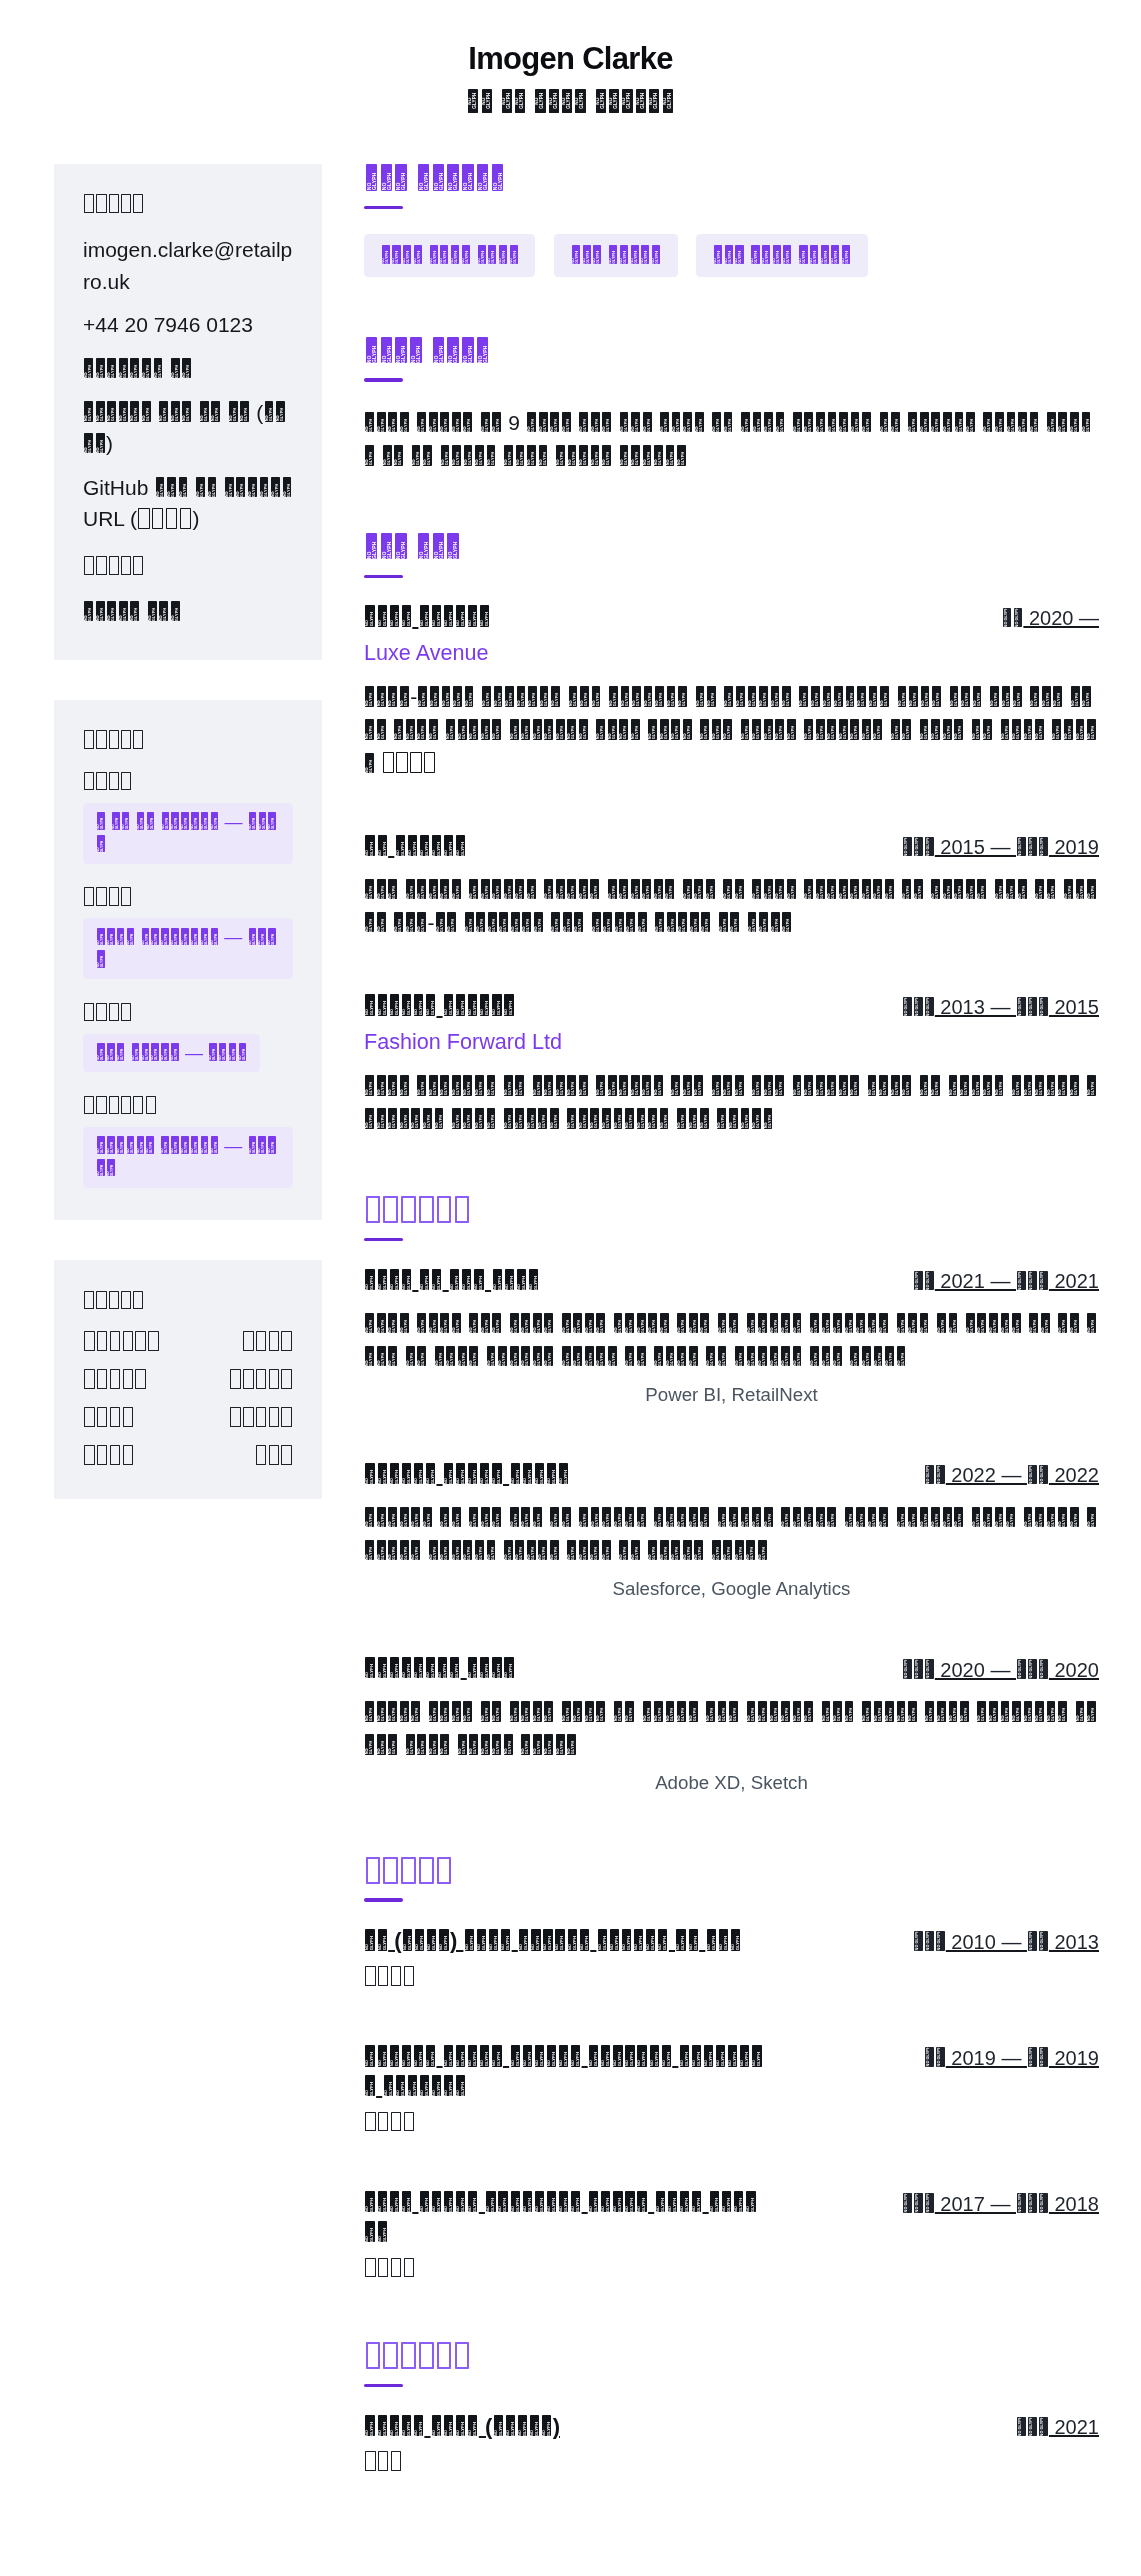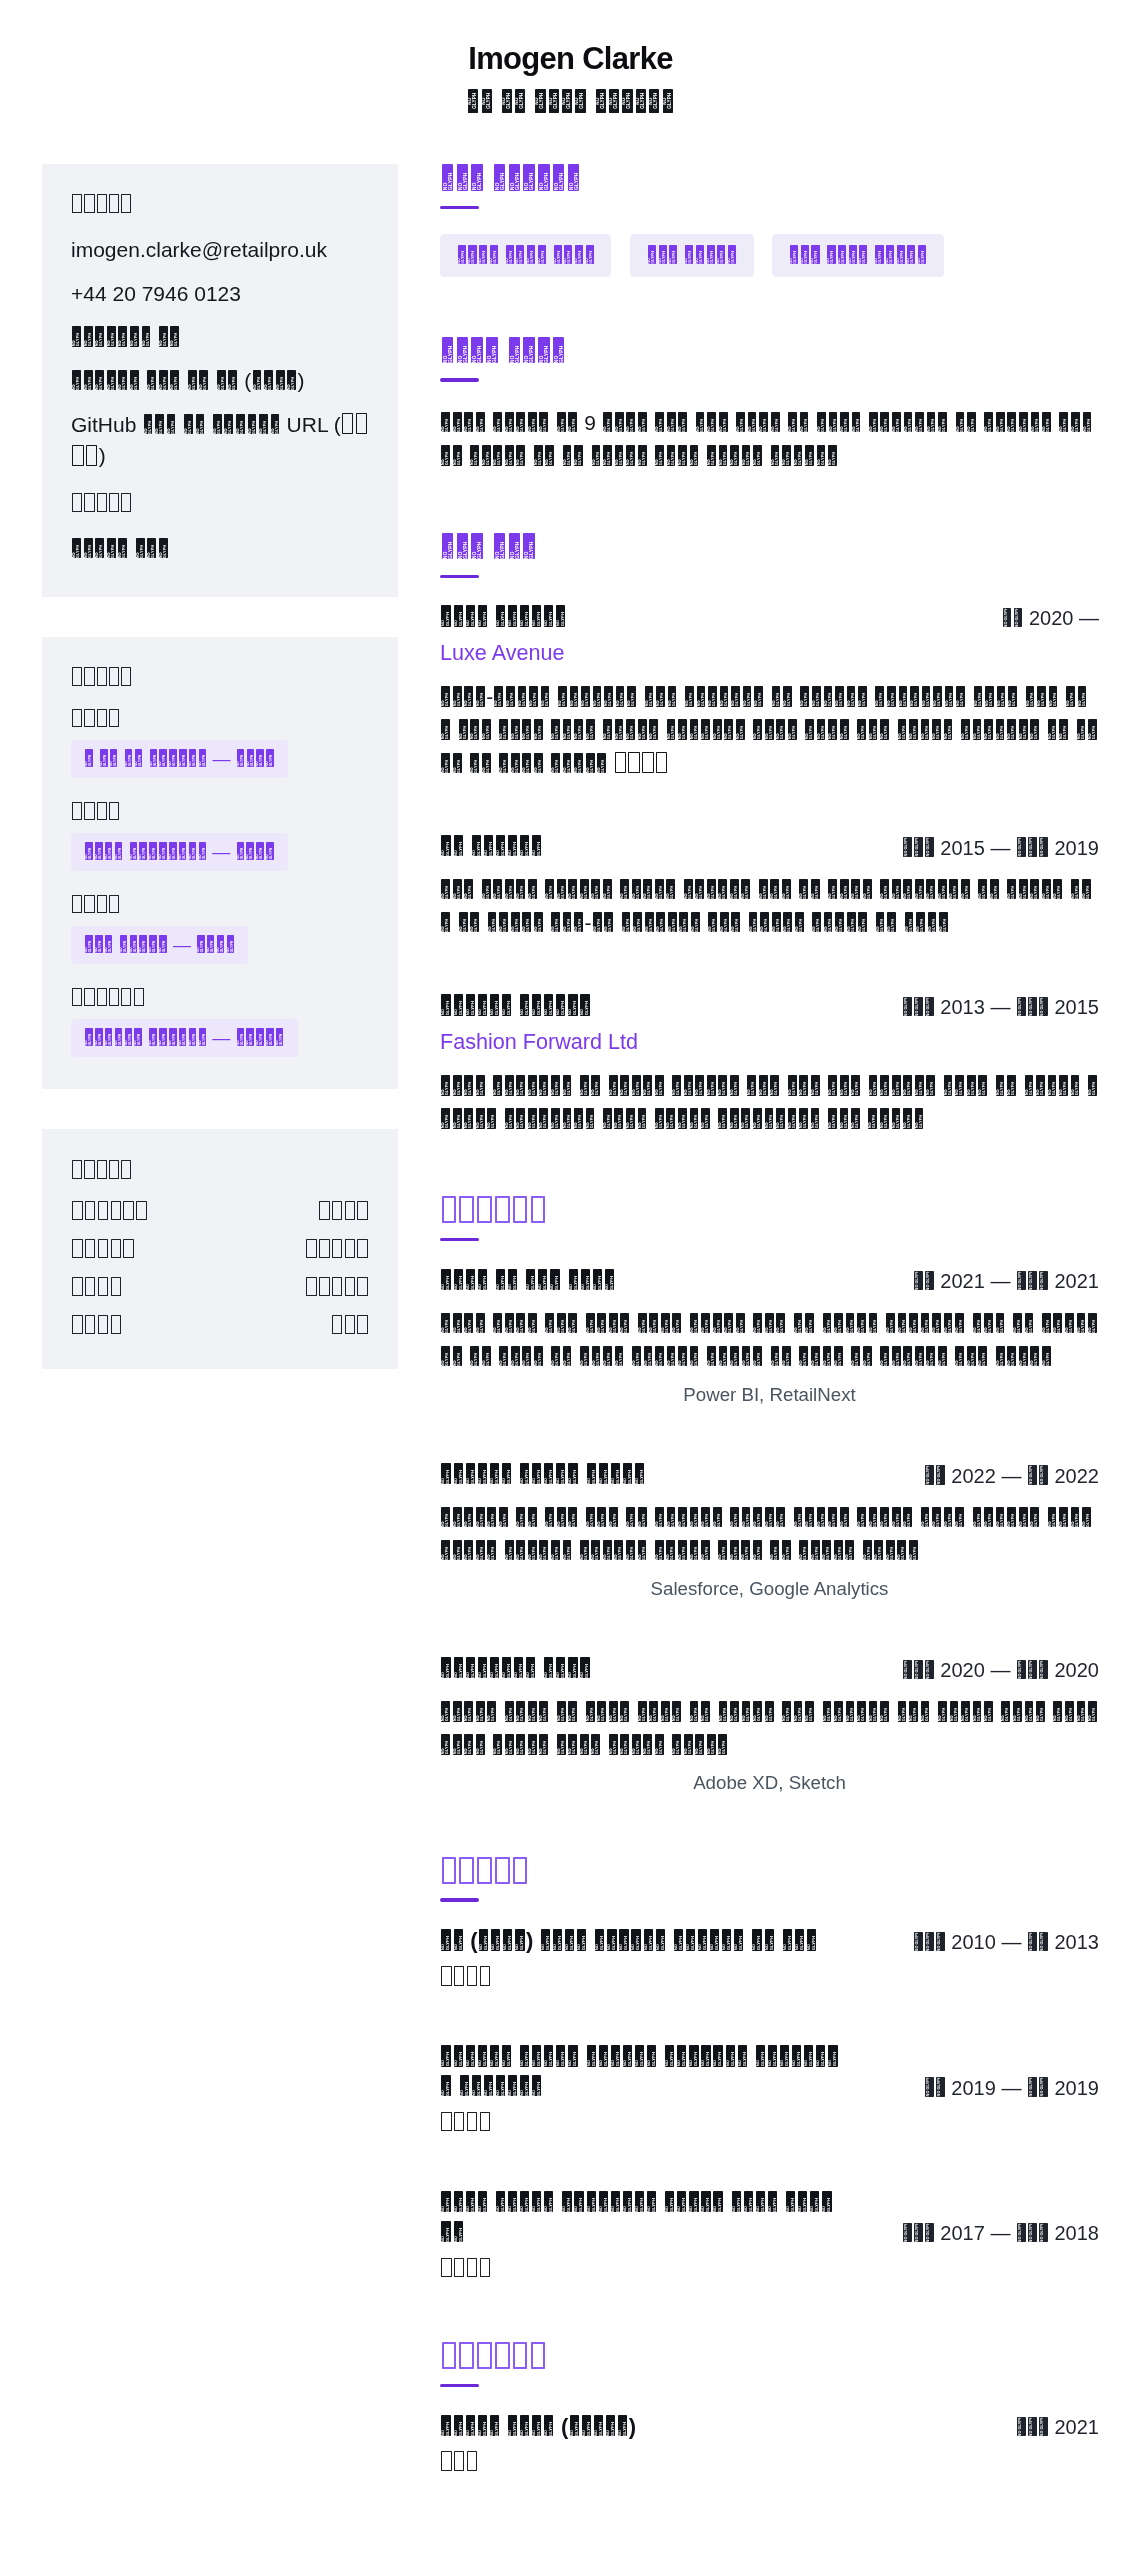--- a/index.html
+++ b/index.html
@@ -29,21 +29,21 @@
     margin:0 .06em; vertical-align:-.12em; background:transparent; border-radius:.03em;
   }
 
   
   .hd { text-align:center; padding-top:13px; }
   .name { font-size:31px; font-weight:700; color:#0b0d10; letter-spacing:-0.7px; margin:0; line-height:1.1; }
   .subtitle { margin-top:11.5px; font-size:24.4px; color:#14171c; line-height:1.2; }
 
   
   .columns { display:flex; gap:42px; margin-top:47px; align-items:flex-start; }
-  aside { width:356px; flex:none; }
+  aside { width:268px; flex:none;margin-left:12px; }
   main { flex:1; min-width:0; }
 
   
   .card { background:#f1f2f6; padding:29px 29px 32px 29px; margin-bottom:40px; }
   .side-label { font-size:18.7px; color:#1d222a; margin-bottom:17px; line-height:1.3; }
   .side-row { font-size:21px; color:#14171c; line-height:1.5; margin-bottom:12.2px; word-break:break-word; }
   .side-row:last-child { margin-bottom:0; }
   .link-item { margin-bottom:21.6px; }
   .link-item:last-child { margin-bottom:0; }
   .link-label { font-size:18.7px; color:#1d222a; margin-bottom:8.6px; line-height:1.3; }
@@ -65,21 +65,21 @@
   .chips { display:flex; gap:18.7px; flex-wrap:wrap; margin-top:4.3px; }
   .chip {
     display:inline-block; background:#efecf9; color:#7c3aed;
     font-size:19.4px; line-height:1.25; padding:9.3px 16.5px; border-radius:4.3px;
   }
 
   .para { font-size:21px; line-height:1.58; color:#14171c; margin:0; }
 
   .entry { margin-bottom:52px; }
   .entry:last-child { margin-bottom:0; }
-  .entry-head { display:flex; justify-content:space-between; align-items:flex-end; gap:13px; }
+  .entry-head { display:flex; justify-content:space-between; align-items:flex-start; gap:13px;text-decoration:underline; }
   .entry-title { font-size:22px; font-weight:700; color:#101318; line-height:1.35; }
   .date { font-size:20px; color:#1f242c; white-space:nowrap; line-height:1.4; padding-top:1.4px; }
   .company { font-size:21.6px; color:#7c3aed; margin:7.2px 0 13px 0; line-height:1.3; }
   .entry .para { margin-top:11.5px; }
   .tech { font-size:18.7px; color:#4a5560; margin-top:8.6px; line-height:1.4;text-align:center; }
   .edu-title { max-width:403px; }
   .note { font-size:19.4px; color:#1d222a; margin-top:7.2px; line-height:1.4; }
 </style>
 </head>
 <body>

